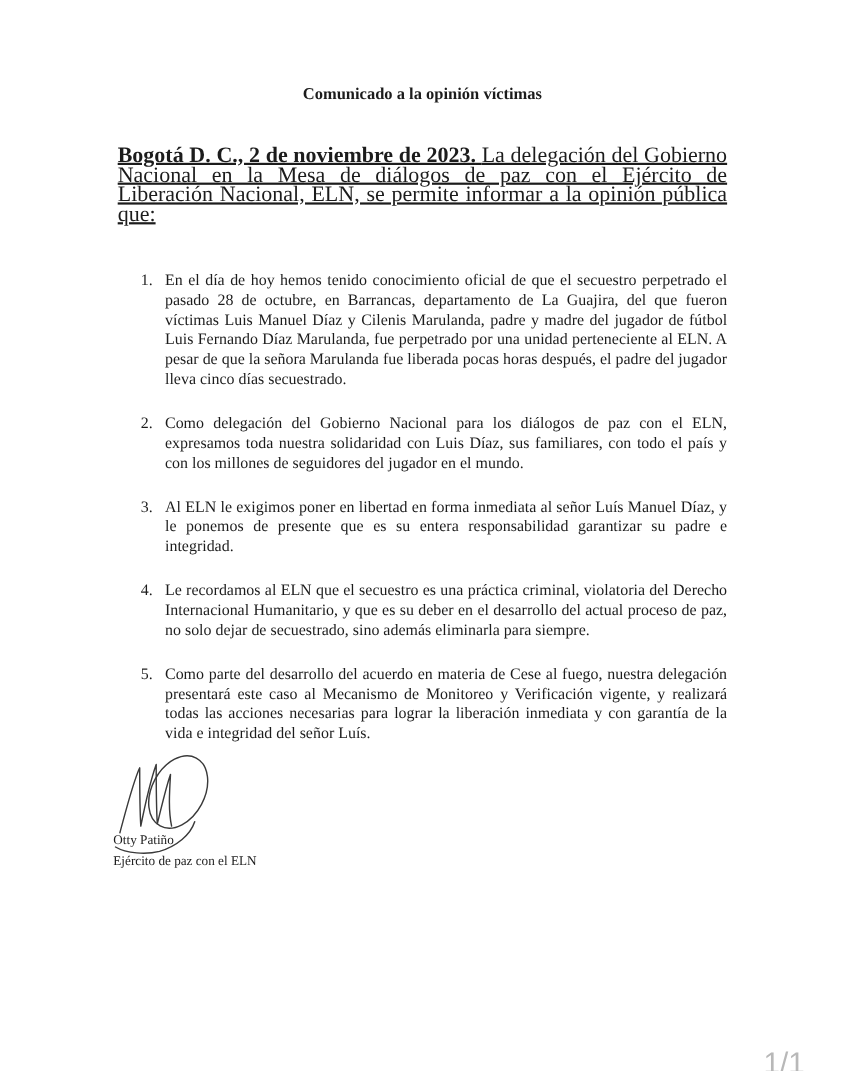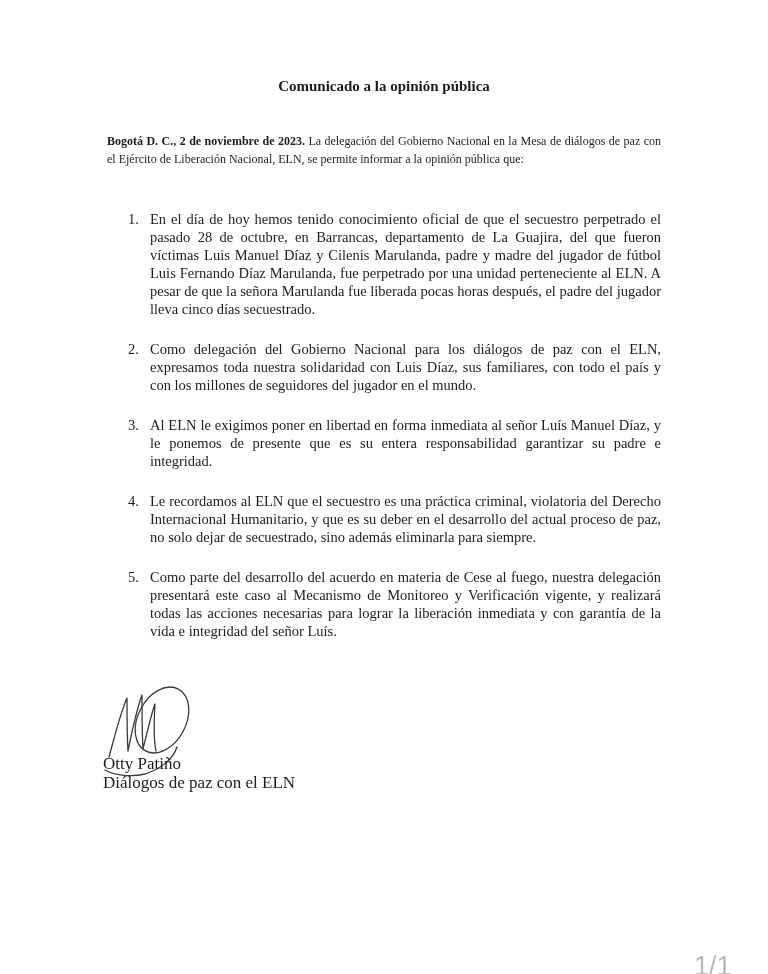--- a/index.html
+++ b/index.html
@@ -21,23 +21,24 @@
     padding-top: 77px;
   }
   .doc-title {
     font-size: 15px;
     line-height: 18px;
     font-weight: 700;
     text-align: center;
   }
   .intro {
     margin-top: 37px;
-    font-size: 12px;
+    font-size: 20px;
     line-height: 18px;
     text-align: justify;
+    text-decoration: underline;
   }
   .intro .lead { font-weight: 700; }
   ol.points {
     margin-top: 42px;
     list-style: none;
     padding-left: 43px;
     counter-reset: none;
   }
   ol.points li {
     position: relative;
@@ -56,42 +57,42 @@
     position: absolute;
     left: 99px;
     top: 683px;
     width: 100px;
     height: 98px;
   }
   .sig-block {
     position: absolute;
     left: 103px;
     top: 754px;
-    font-size: 17px;
+    font-size: 12px;
     line-height: 19px;
     text-align: left;
   }
   .pager {
     position: absolute;
     left: 694px;
     top: 951px;
     font-family: "Liberation Sans", sans-serif;
     font-size: 27px;
     line-height: 30px;
     color: #b8b8b8;
   }
 </style>
 </head>
 <body>
 
 <div class="page">
 
   <div class="content">
 
-    <div class="doc-title">Comunicado a la opinión pública</div>
+    <div class="doc-title">Comunicado a la opinión víctimas</div>
 
     <p class="intro"><span class="lead">Bogotá D. C., 2 de noviembre de 2023.</span> <span>La delegación del Gobierno Nacional en la Mesa de diálogos de paz con el Ejército de Liberación Nacional, ELN, se permite informar a la opinión pública que:</span></p>
 
     <ol class="points">
       <li>
         <span class="num">1.</span>
         <span class="txt">En el día de hoy hemos tenido conocimiento oficial de que el secuestro perpetrado el pasado 28 de octubre, en Barrancas, departamento de La Guajira, del que fueron víctimas Luis Manuel Díaz y Cilenis Marulanda, padre y madre del jugador de fútbol Luis Fernando Díaz Marulanda, fue perpetrado por una unidad perteneciente al ELN. A pesar de que la señora Marulanda fue liberada pocas horas después, el padre del jugador lleva cinco días secuestrado.</span>
       </li>
       <li>
         <span class="num">2.</span>
@@ -116,18 +117,18 @@
   <svg class="sig-svg" viewBox="0 0 100 98" aria-hidden="true">
     <g fill="none" stroke="#3a3a3a" stroke-width="1.3" stroke-linecap="round" stroke-linejoin="round">
       <ellipse cx="63" cy="37" rx="24" ry="35" transform="rotate(28 63 37)"></ellipse>
       <path d="M10,74 C16,52 22,28 28,15 C28,34 28,52 29,68 C33,48 38,26 43,12 C43,31 43,50 44,66 C48,50 52,32 56,21 C55,38 54,54 57,68"></path>
       <path d="M78,64 C74,76 62,86 46,91 C34,94 16,93 6,87"></path>
     </g>
   </svg>
 
   <div class="sig-block">
     <div>Otty Patiño</div>
-    <div>Diálogos de paz con el ELN</div>
+    <div>Ejército de paz con el ELN</div>
   </div>
 
   <div class="pager">1/1</div>
 
 </div>
 
 </body></html>

